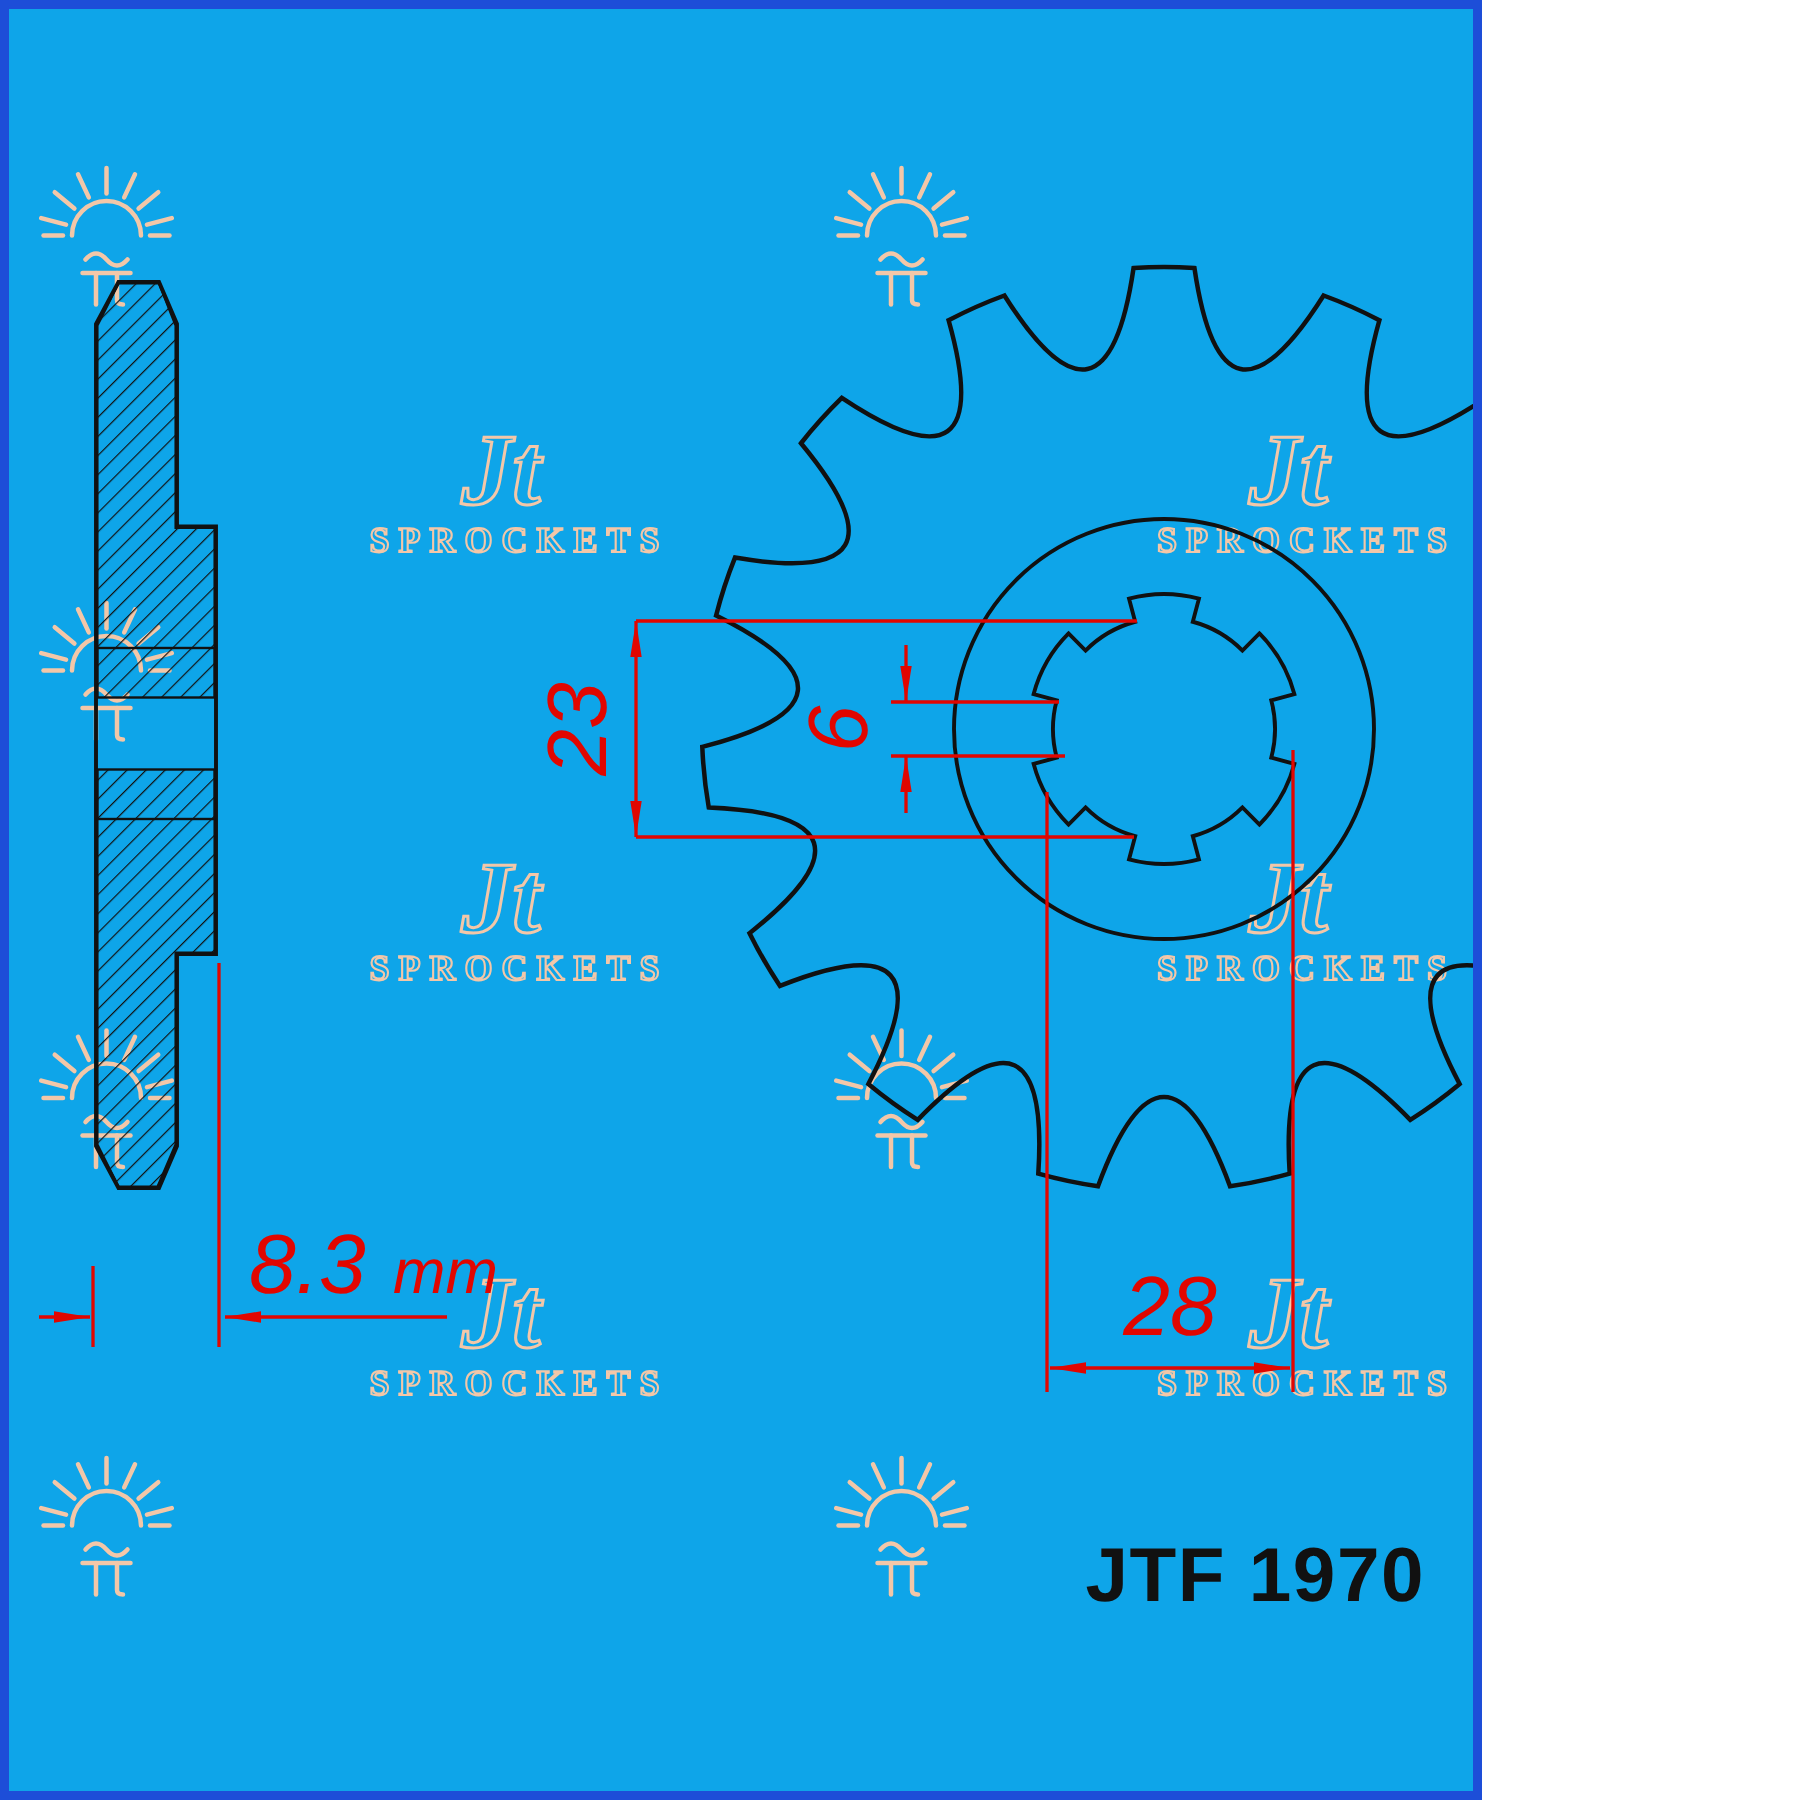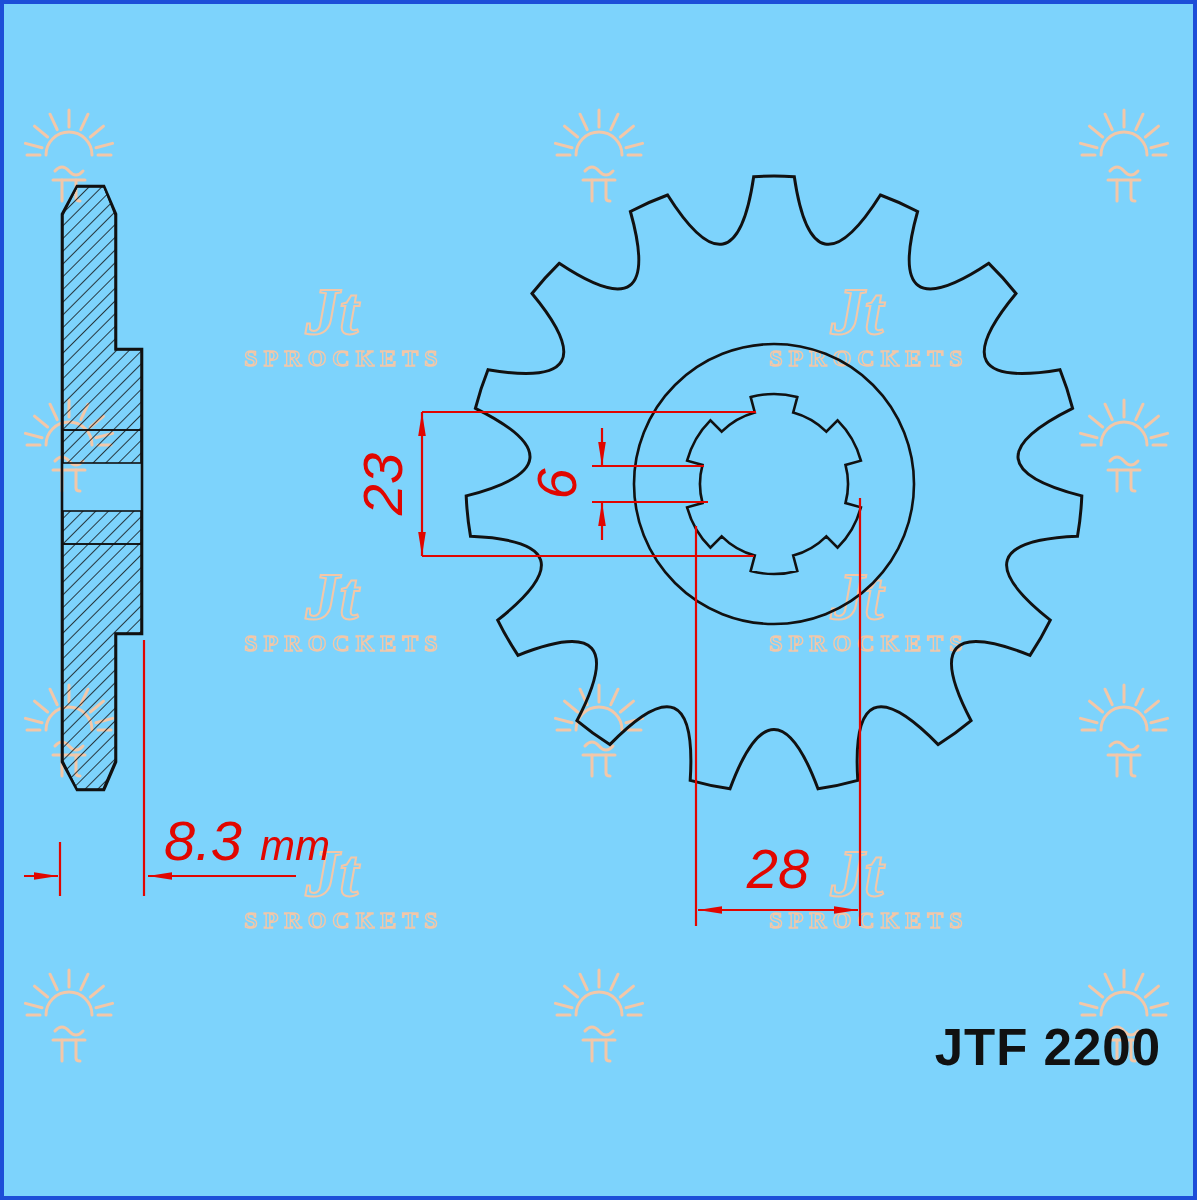--- a/index.html
+++ b/index.html
@@ -1,17 +1,17 @@
 <!DOCTYPE html>
 <html style="--accent: #e10600; --ink: #111111; --wm: #f3c7a8;"><head>
 <meta charset="utf-8">
 <style>
   *{margin:0;padding:0;box-sizing:border-box}
   html,body{width:1200px;height:1200px;background:#fff;font-family:"Liberation Sans",sans-serif}
-  .canvas{position:relative;width:1197px;height:1200px;background:#7dd3fc;border:4px solid #1d4ed8;overflow:hidden}
+  .canvas{position:relative;width:988px;height:1200px;background:#0ea5e9;border:6px solid #1d4ed8;overflow:hidden}
   #wm-layer{position:absolute;inset:0;z-index:1}
   .wm{position:absolute}
   .logo-jt{font:italic 700 68px "Liberation Serif",serif;fill:none;stroke:var(--wm,#f3c7a8);stroke-width:2;text-anchor:middle}
   .logo-sub{font:700 24px "Liberation Serif",serif;letter-spacing:6px;fill:none;stroke:var(--wm,#f3c7a8);stroke-width:1.4;text-anchor:middle}
   .drawing{position:absolute;inset:0;z-index:2}
   .red-line{stroke:var(--accent,#e10600);stroke-width:2.2;fill:none}
   .dim-label{font:italic 56px "Liberation Sans",sans-serif;fill:var(--accent,#e10600)}
   .dim-label-sm{font:italic 42px "Liberation Sans",sans-serif;fill:var(--accent,#e10600)}
   .caption{position:absolute;z-index:3;color:var(--ink,#0a0a0a);font-weight:700;white-space:nowrap}
   .caption-left{left:28px;top:1018px;font-size:47px}
@@ -296,14 +296,14 @@
     <g>
       <line class="red-line" x1="56" y1="838" x2="56" y2="892"></line>
       <line class="red-line" x1="140" y1="636" x2="140" y2="892"></line>
       <line class="red-line" x1="20" y1="872" x2="54" y2="872" marker-end="url(#arr)"></line>
       <line class="red-line" x1="292" y1="872" x2="144" y2="872" marker-end="url(#arr)"></line>
       <text class="dim-label" x="160" y="856">8.3</text>
       <text class="dim-label-sm" x="256" y="856">mm</text>
     </g>
   </svg>
 
-  <div class="caption caption-right">JTF 2200</div>
+  <div class="caption caption-right">JTF 1970</div>
 </div>
 
 </body></html>

